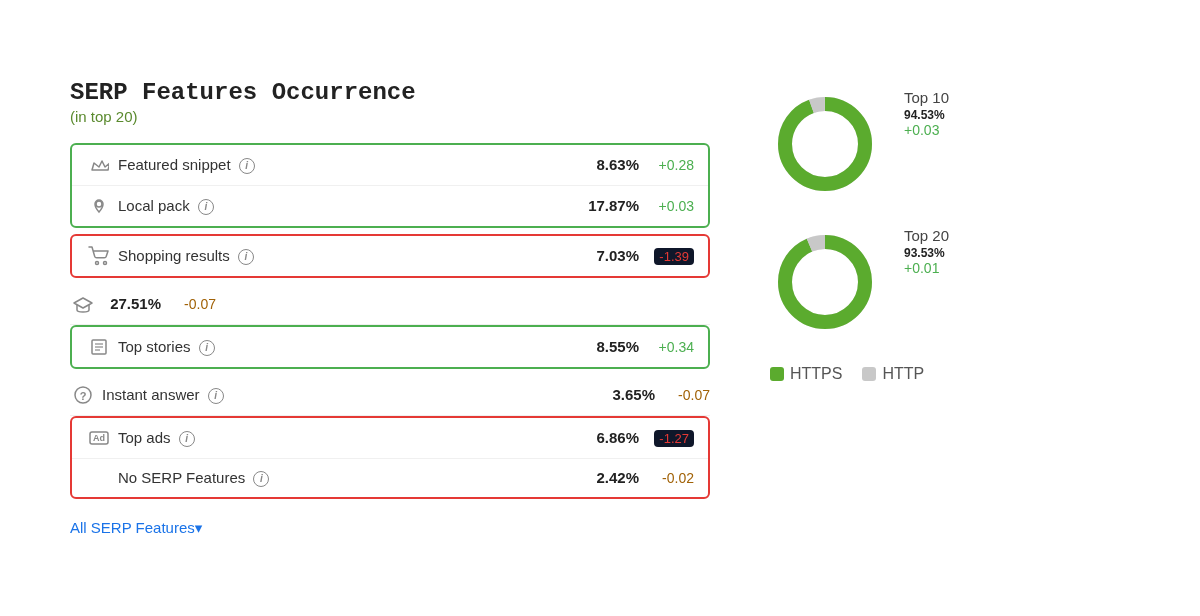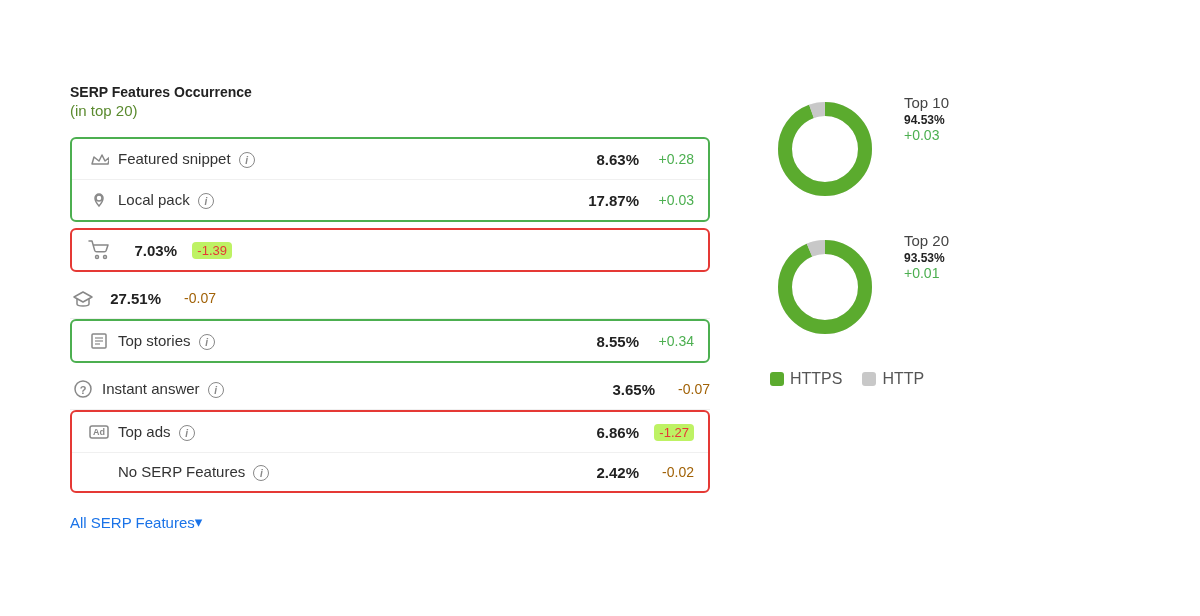--- a/index.html
+++ b/index.html
@@ -20,24 +20,25 @@
       padding: 30px 20px;
     }
     .left-panel {
       flex: 1;
     }
     .right-panel {
       width: 360px;
       padding-top: 10px;
     }
     .section-title {
-      font-size: 14px;
+      font-size: 24px;
       font-weight: 700;
       color: #222;
       margin-bottom: 2px;
+      font-family: Liberation Mono, monospace;
     }
     .section-subtitle {
       font-size: 15px;
       color: #5a8a2e;
       margin-bottom: 18px;
     }
     .info-icon {
       display: inline-flex;
       align-items: center;
       justify-content: center;
@@ -112,21 +113,21 @@
       font-size: 14px;
       padding-left: 10px;
     }
     .change-positive {
       color: #4caf50;
     }
     .change-negative-plain {
       color: #a16207;
     }
     .change-negative-badge {
-      background: #bef264;
+      background: #0f172a;
       color: #e53935;
       border-radius: 4px;
       padding: 1px 5px;
       font-size: 13px;
     }
     .all-serp-link {
       margin-top: 14px;
       color: #1a73e8;
       font-size: 15px;
       cursor: pointer;
@@ -230,20 +231,21 @@
         </div>
         <div class="feature-group-red">
           <div class="feature-row">
         <div class="feature-icon">
               <svg width="22" height="20" viewBox="0 0 22 20" fill="none">
                 <path d="M1 1h3l2.68 9.39a2 2 0 0 0 1.93 1.41h7.72a2 2 0 0 0 1.93-1.47L20 5H6" stroke="#888" stroke-width="1.5" stroke-linecap="round" stroke-linejoin="round"></path>
                 <circle cx="9" cy="17" r="1.5" stroke="#888" stroke-width="1.5"></circle>
                 <circle cx="17" cy="17" r="1.5" stroke="#888" stroke-width="1.5"></circle>
               </svg>
             </div>
+        <div class="feature-name">Shopping results <span class="info-icon">i</span></div>
         <div class="feature-pct">7.03%</div>
         <div class="feature-change "><span class="change-negative-badge">-1.39</span></div>
       </div>
         </div>
         <div class="feature-row-plain">
         <div class="feature-icon">
             <svg width="22" height="20" viewBox="0 0 22 20" fill="none">
               <path d="M11 4L2 9l9 5 9-5-9-5z" stroke="#888" stroke-width="1.5" stroke-linejoin="round"></path>
               <path d="M5 11v5c0 1.1 2.69 2 6 2s6-.9 6-2v-5" stroke="#888" stroke-width="1.5" stroke-linejoin="round"></path>
             </svg>

